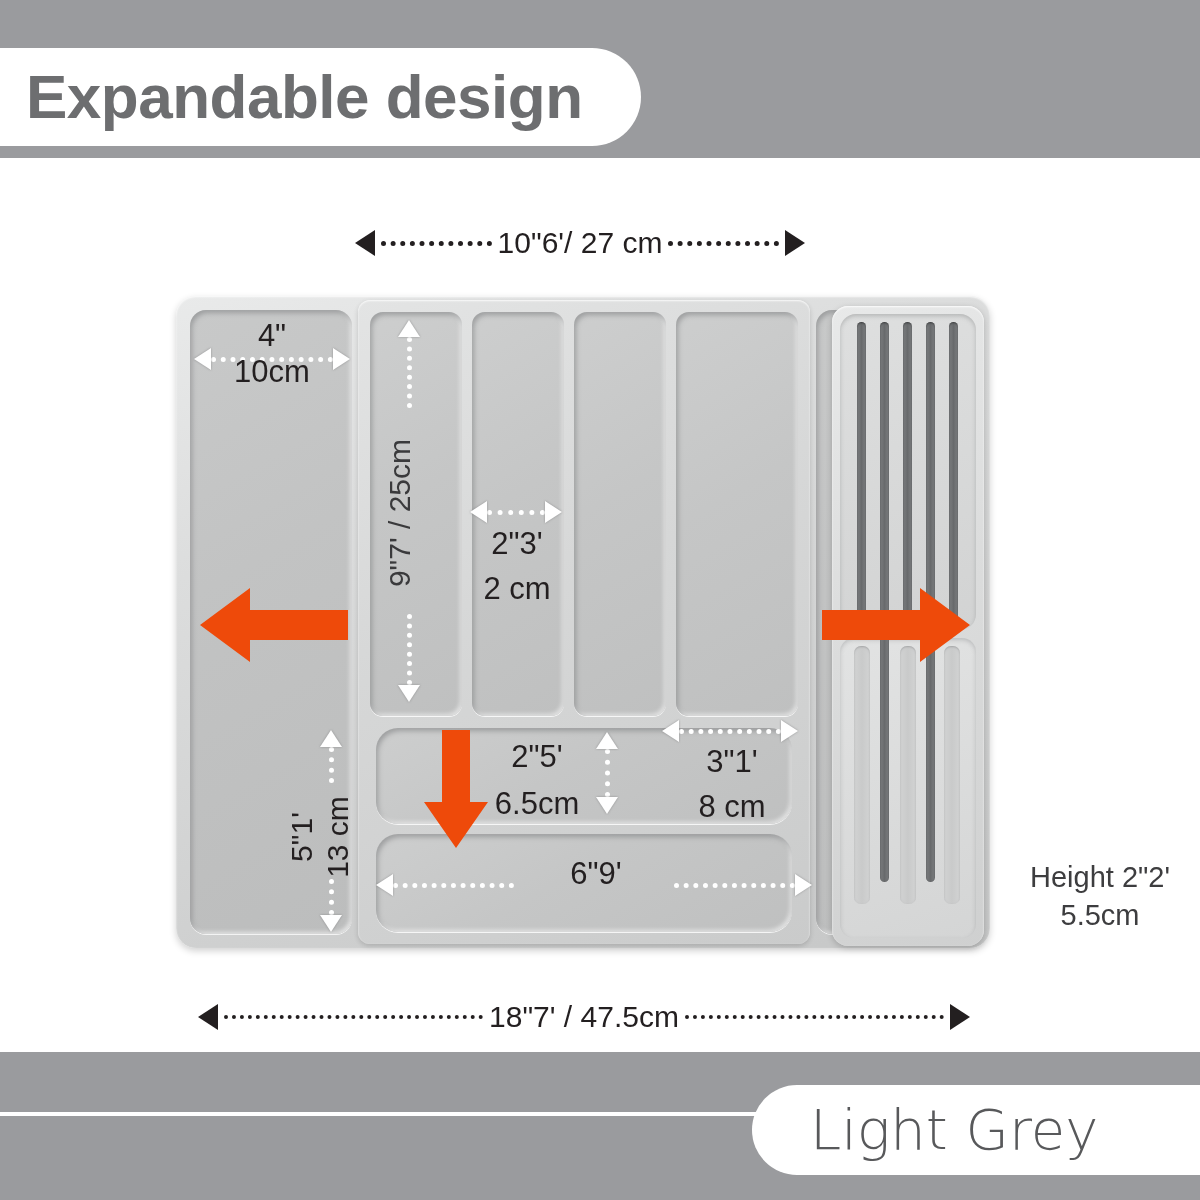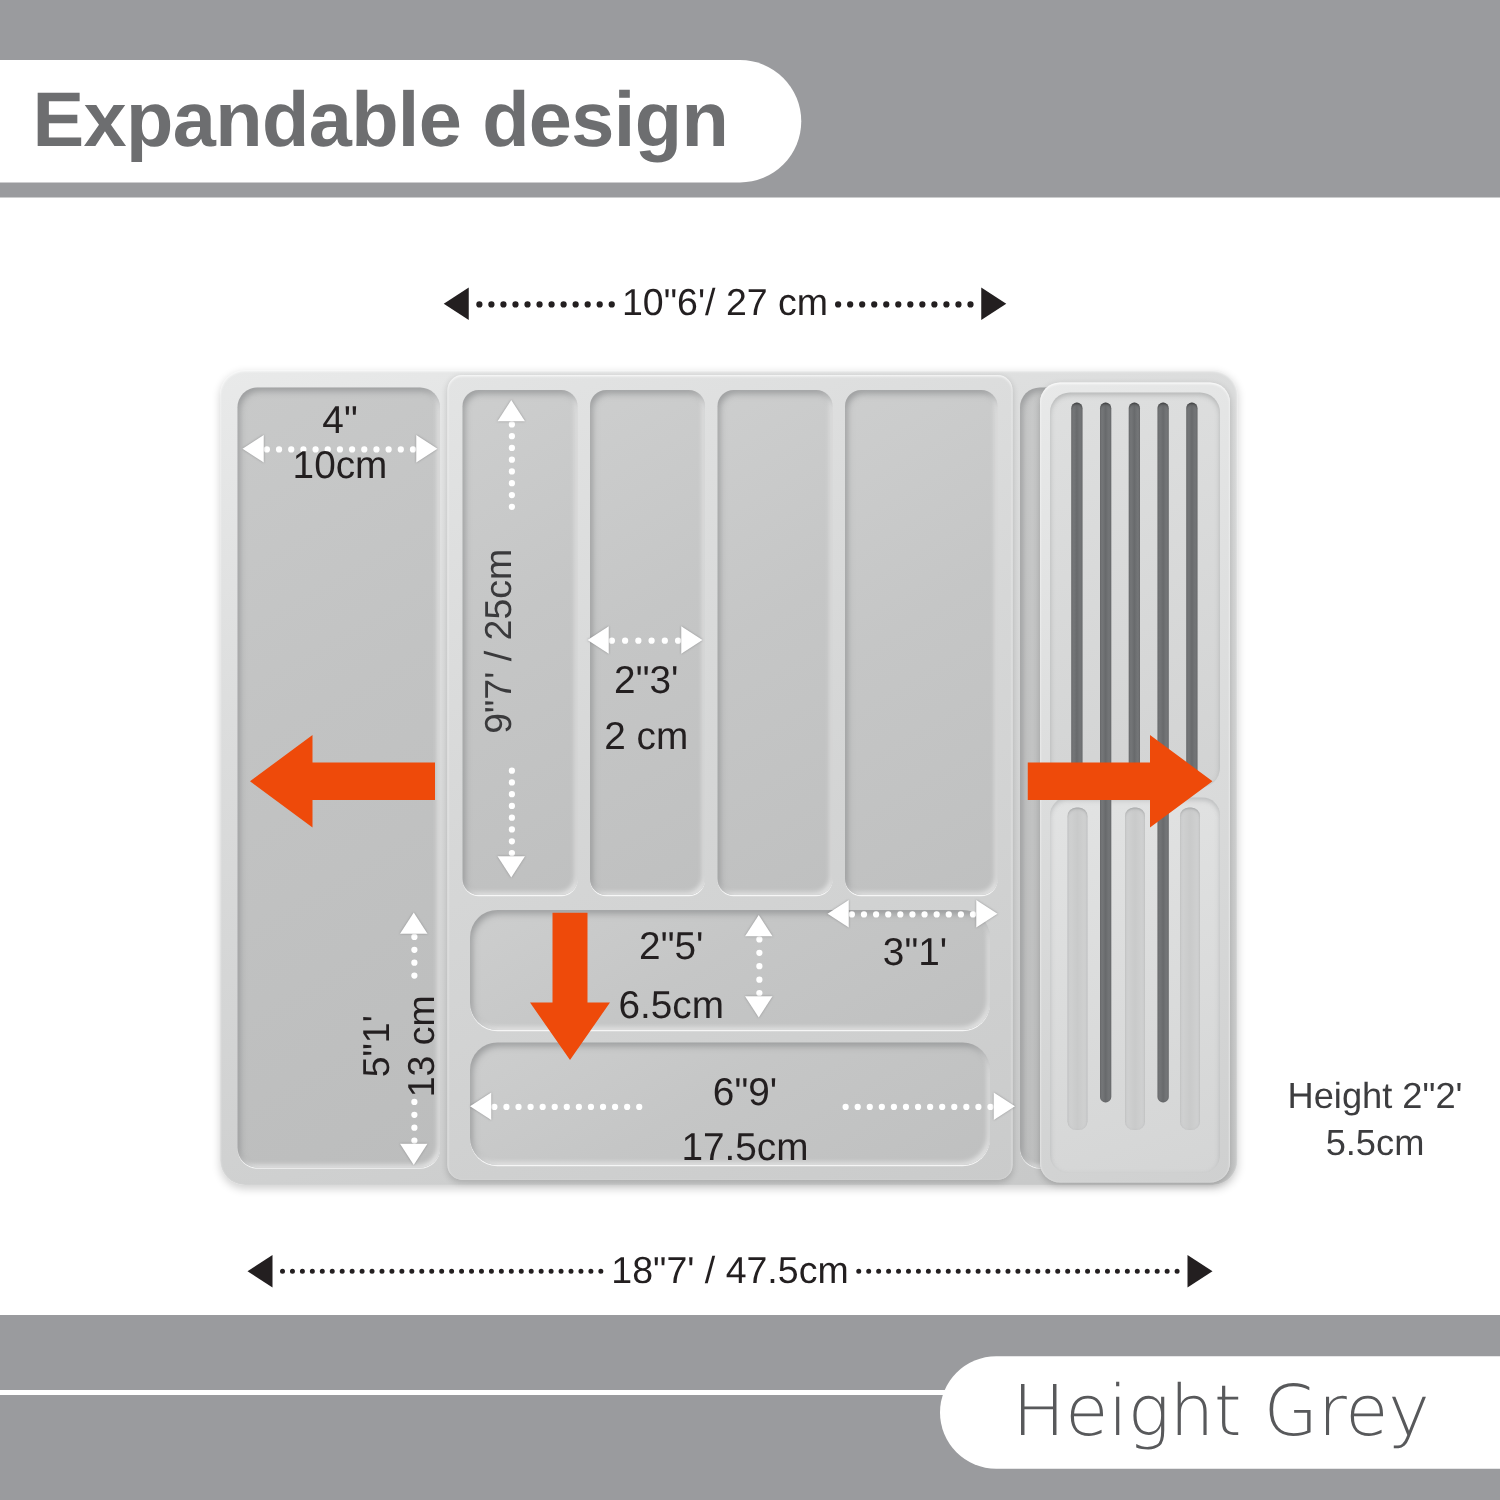--- a/index.html
+++ b/index.html
@@ -334,30 +334,30 @@
 
       <div class="hrow" style="left:200px; top:578px; width:436px;">
         <div class="wtri-l"></div>
         <div class="wdot-h"></div>
         <div style="width:160px;"></div>
         <div class="wdot-h"></div>
         <div class="wtri-r"></div>
       </div>
       <div class="txt" style="left:330px; top:556px; width:180px; font-size:31px; color:#231f20; line-height:1.42;">
         <span class="l">6"9'</span>
-        <span class="l">17.5cm</span>
       </div>
 
       <div class="hrow" style="left:486px; top:424px; width:136px;">
         <div class="wtri-l"></div>
         <div class="wdot-h"></div>
         <div class="wtri-r"></div>
       </div>
       <div class="txt" style="left:488px; top:444px; width:136px; font-size:31px; color:#231f20; line-height:1.45;">
         <span class="l">3"1'</span>
+        <span class="l">8 cm</span>
       </div>
 
       <div class="vcol" style="left:144px; top:434px; height:202px;">
         <div class="wtri-u"></div>
         <div class="wdot-v"></div>
         <div style="height:96px;"></div>
         <div class="wdot-v"></div>
         <div class="wtri-d"></div>
       </div>
       <div class="txt" style="left:60px; top:524px; width:132px; font-size:30px; color:#231f20; transform:rotate(-90deg);">5"1'</div>
@@ -377,16 +377,16 @@
       <div class="dimlabel">18"7' / 47.5cm</div>
       <div class="dotline thin"></div>
       <div class="tri-r"></div>
     </div>
 
   </div>
 
   <div class="bot-band"></div>
   <div class="bot-rule"></div>
   <div class="color-pill">
-    <span>Height Grey</span>
+    <span>Light Grey</span>
   </div>
 
 </div>
 
 </body></html>

